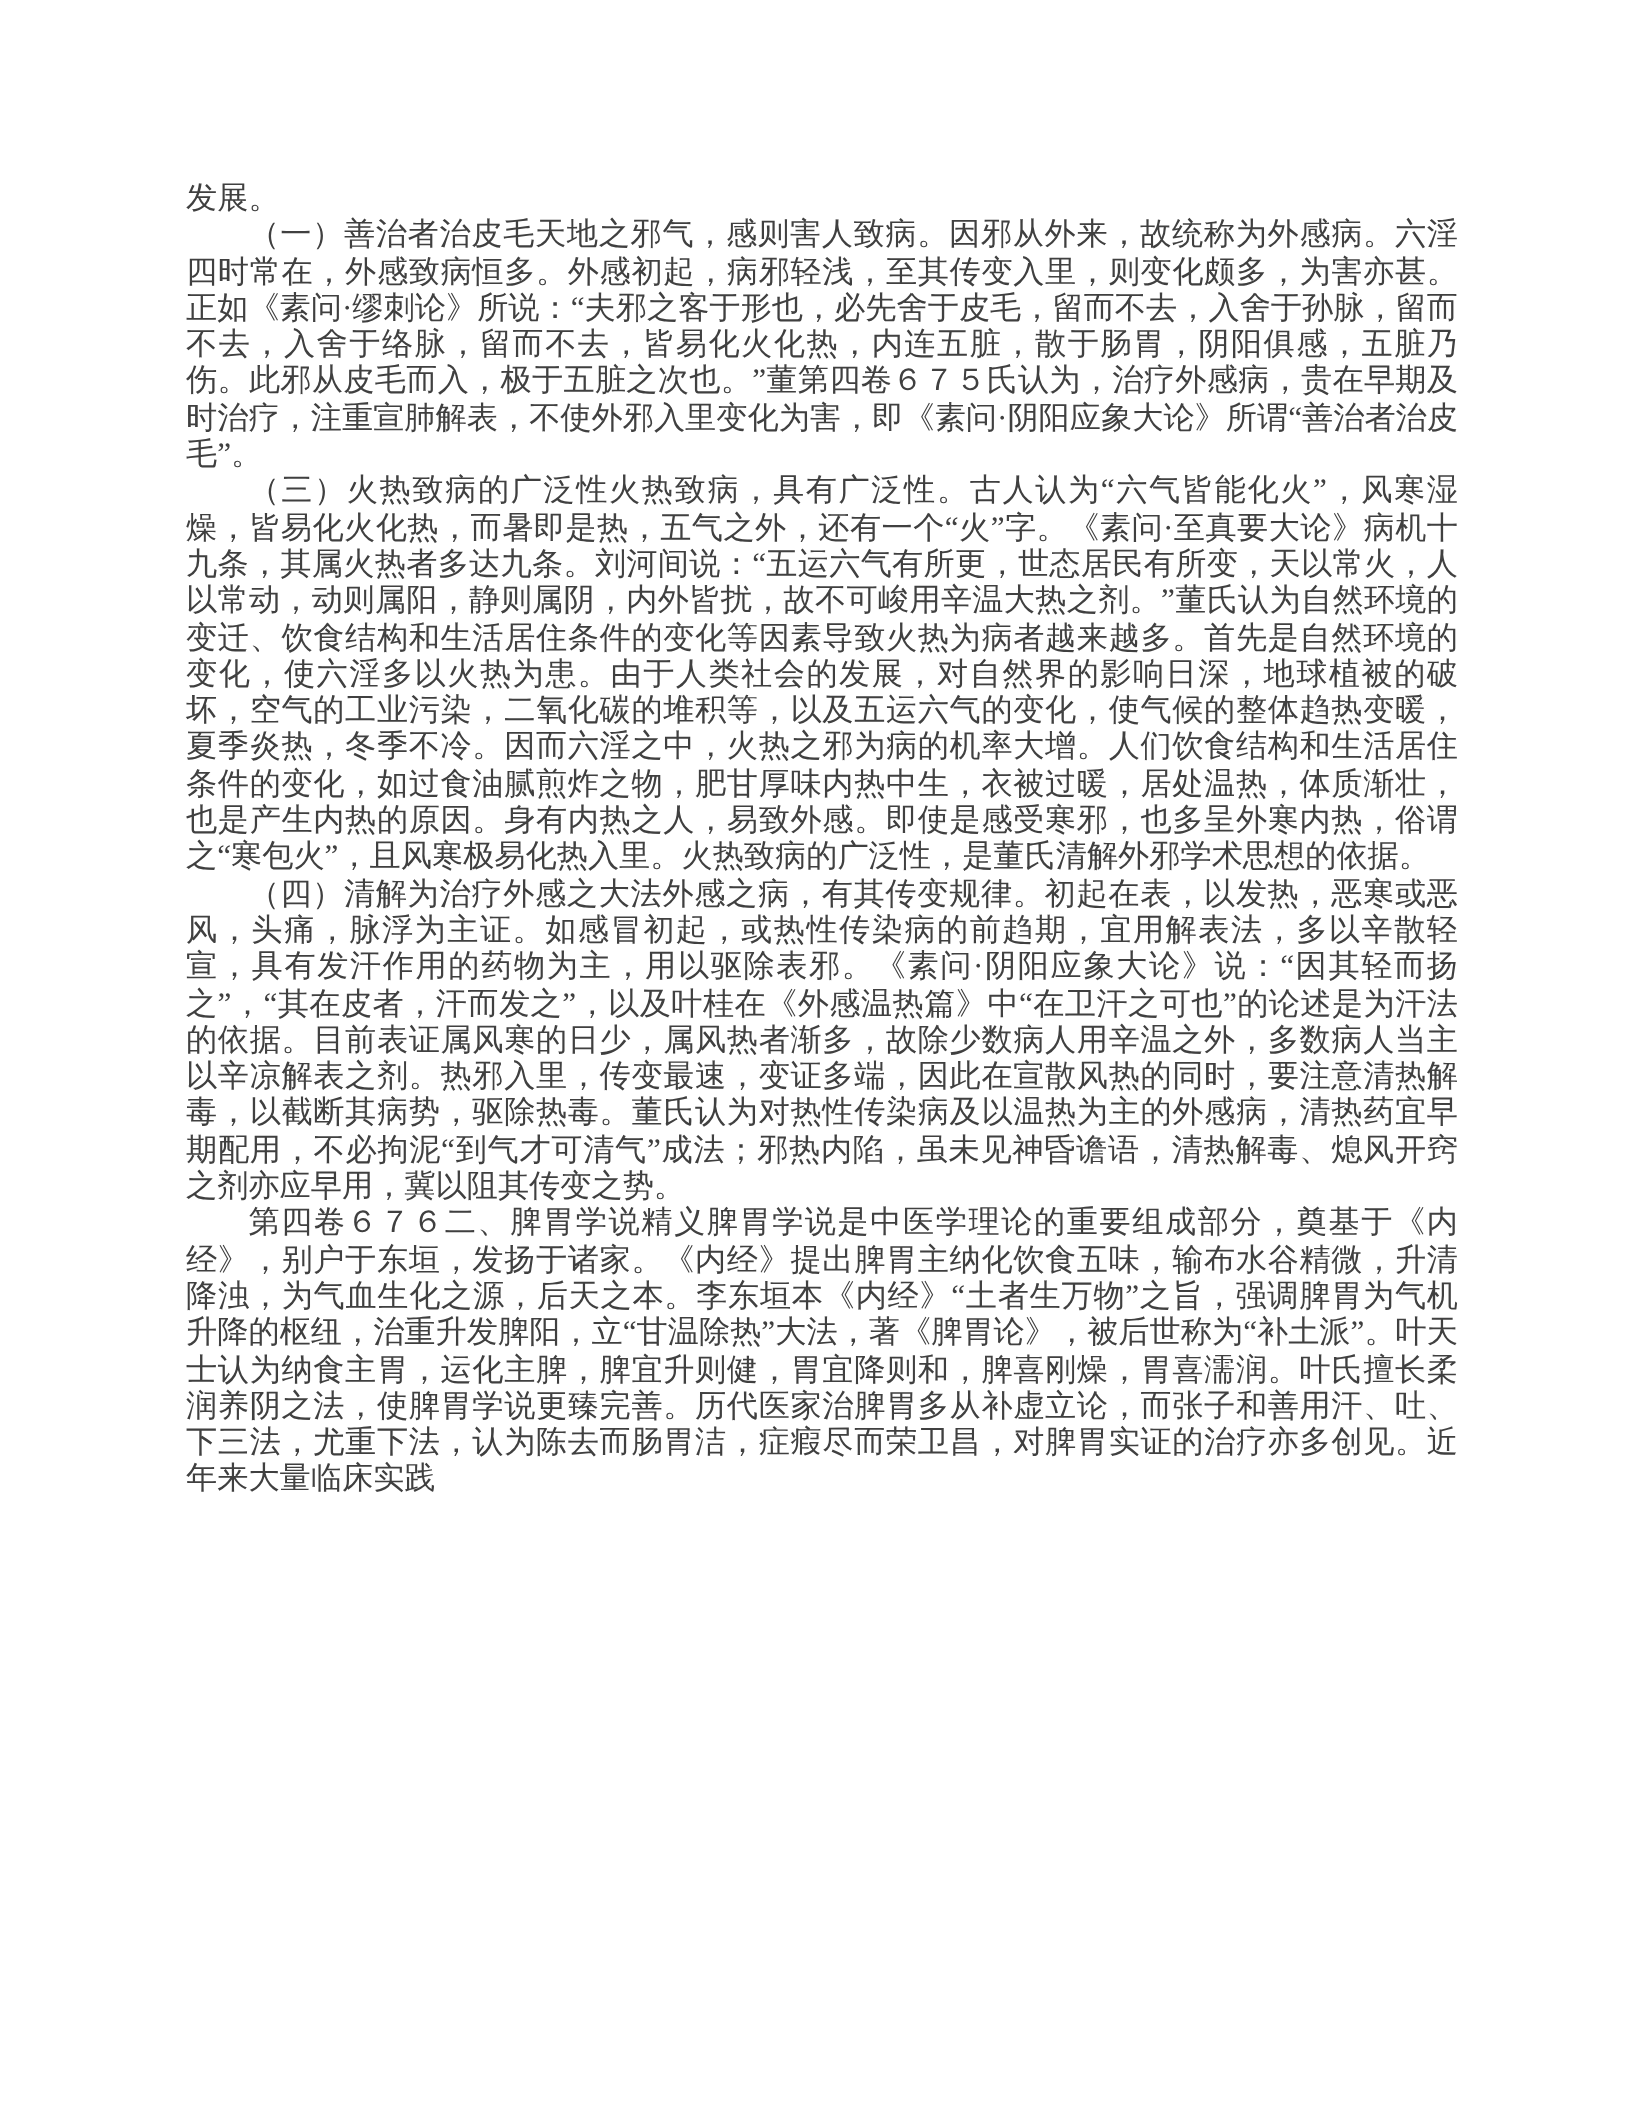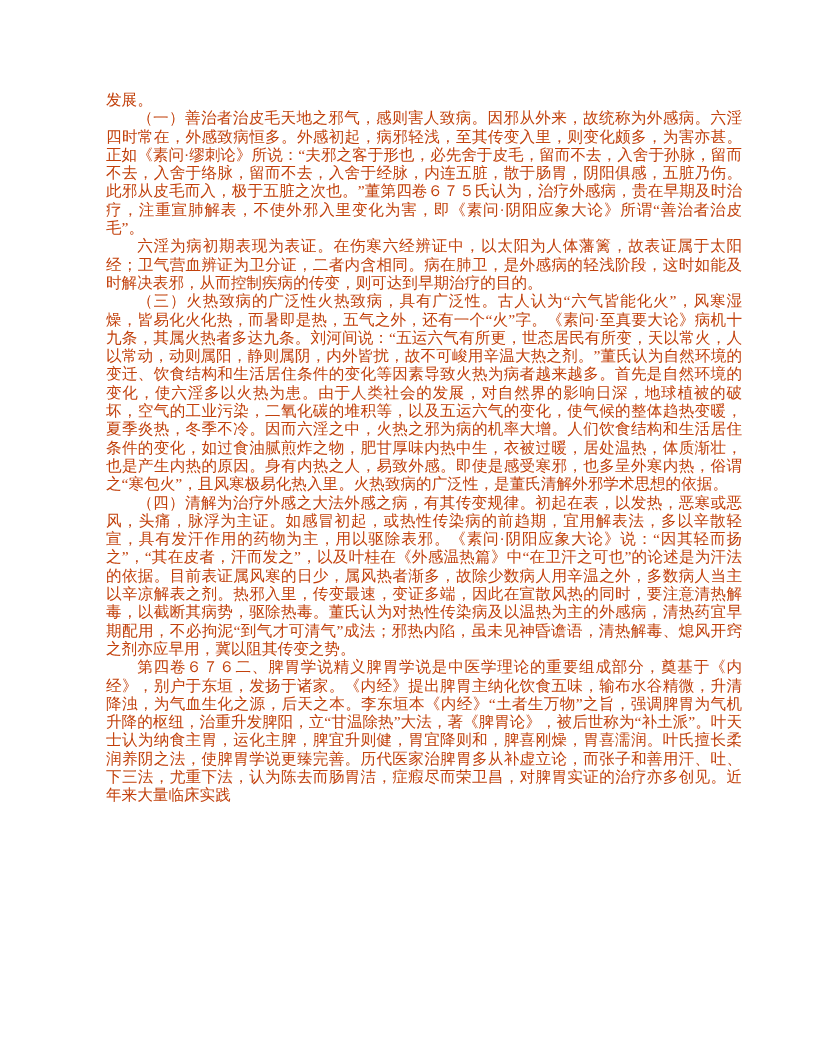--- a/index.html
+++ b/index.html
@@ -13,45 +13,44 @@
     overflow: hidden;
   }
   .page {
     position: relative;
     width: 816px;
     height: 1056px;
     background: #ffffff;
   }
   .content {
     position: absolute;
-    left: 106px;
+    left: 93px;
     top: 91px;
     width: 636px;
     font-family: "Liberation Serif", "DejaVu Serif", serif;
     font-size: 15.6px;
     line-height: 18.3px;
-    color: #c2410c;
+    color: #404040;
     text-align: justify;
     letter-spacing: 0;
   }
   .content p {
     margin: 0;
     padding: 0;
     text-indent: 2em;
     word-break: break-all;
   }
   .content p.no-indent {
     text-indent: 0;
   }
 </style>
 </head>
 <body>
 
 <div class="page">
   <div class="content">
     <p class="no-indent">发展。</p>
-    <p>（一）善治者治皮毛天地之邪气，感则害人致病。因邪从外来，故统称为外感病。六淫四时常在，外感致病恒多。外感初起，病邪轻浅，至其传变入里，则变化颇多，为害亦甚。正如《素问·缪刺论》所说：“夫邪之客于形也，必先舍于皮毛，留而不去，入舍于孙脉，留而不去，入舍于络脉，留而不去，入舍于经脉，内连五脏，散于肠胃，阴阳俱感，五脏乃伤。此邪从皮毛而入，极于五脏之次也。”董第四卷６７５氏认为，治疗外感病，贵在早期及时治疗，注重宣肺解表，不使外邪入里变化为害，即《素问·阴阳应象大论》所谓“善治者治皮毛”。</p>
-    <p>六淫为病初期表现为表证。在伤寒六经辨证中，以太阳为人体藩篱，故表证属于太阳经；卫气营血辨证为卫分证，二者内含相同。病在肺卫，是外感病的轻浅阶段，这时如能及时解决表邪，从而控制疾病的传变，则可达到早期治疗的目的。</p>
+    <p>（一）善治者治皮毛天地之邪气，感则害人致病。因邪从外来，故统称为外感病。六淫四时常在，外感致病恒多。外感初起，病邪轻浅，至其传变入里，则变化颇多，为害亦甚。正如《素问·缪刺论》所说：“夫邪之客于形也，必先舍于皮毛，留而不去，入舍于孙脉，留而不去，入舍于络脉，留而不去，皆易化火化热，内连五脏，散于肠胃，阴阳俱感，五脏乃伤。此邪从皮毛而入，极于五脏之次也。”董第四卷６７５氏认为，治疗外感病，贵在早期及时治疗，注重宣肺解表，不使外邪入里变化为害，即《素问·阴阳应象大论》所谓“善治者治皮毛”。</p>
     <p>（三）火热致病的广泛性火热致病，具有广泛性。古人认为“六气皆能化火”，风寒湿燥，皆易化火化热，而暑即是热，五气之外，还有一个“火”字。《素问·至真要大论》病机十九条，其属火热者多达九条。刘河间说：“五运六气有所更，世态居民有所变，天以常火，人以常动，动则属阳，静则属阴，内外皆扰，故不可峻用辛温大热之剂。”董氏认为自然环境的变迁、饮食结构和生活居住条件的变化等因素导致火热为病者越来越多。首先是自然环境的变化，使六淫多以火热为患。由于人类社会的发展，对自然界的影响日深，地球植被的破坏，空气的工业污染，二氧化碳的堆积等，以及五运六气的变化，使气候的整体趋热变暖，夏季炎热，冬季不冷。因而六淫之中，火热之邪为病的机率大增。人们饮食结构和生活居住条件的变化，如过食油腻煎炸之物，肥甘厚味内热中生，衣被过暖，居处温热，体质渐壮，也是产生内热的原因。身有内热之人，易致外感。即使是感受寒邪，也多呈外寒内热，俗谓之“寒包火”，且风寒极易化热入里。火热致病的广泛性，是董氏清解外邪学术思想的依据。</p>
     <p>（四）清解为治疗外感之大法外感之病，有其传变规律。初起在表，以发热，恶寒或恶风，头痛，脉浮为主证。如感冒初起，或热性传染病的前趋期，宜用解表法，多以辛散轻宣，具有发汗作用的药物为主，用以驱除表邪。《素问·阴阳应象大论》说：“因其轻而扬之”，“其在皮者，汗而发之”，以及叶桂在《外感温热篇》中“在卫汗之可也”的论述是为汗法的依据。目前表证属风寒的日少，属风热者渐多，故除少数病人用辛温之外，多数病人当主以辛凉解表之剂。热邪入里，传变最速，变证多端，因此在宣散风热的同时，要注意清热解毒，以截断其病势，驱除热毒。董氏认为对热性传染病及以温热为主的外感病，清热药宜早期配用，不必拘泥“到气才可清气”成法；邪热内陷，虽未见神昏谵语，清热解毒、熄风开窍之剂亦应早用，冀以阻其传变之势。</p>
     <p>第四卷６７６二、脾胃学说精义脾胃学说是中医学理论的重要组成部分，奠基于《内经》，别户于东垣，发扬于诸家。《内经》提出脾胃主纳化饮食五味，输布水谷精微，升清降浊，为气血生化之源，后天之本。李东垣本《内经》“土者生万物”之旨，强调脾胃为气机升降的枢纽，治重升发脾阳，立“甘温除热”大法，著《脾胃论》，被后世称为“补土派”。叶天士认为纳食主胃，运化主脾，脾宜升则健，胃宜降则和，脾喜刚燥，胃喜濡润。叶氏擅长柔润养阴之法，使脾胃学说更臻完善。历代医家治脾胃多从补虚立论，而张子和善用汗、吐、下三法，尤重下法，认为陈去而肠胃洁，症瘕尽而荣卫昌，对脾胃实证的治疗亦多创见。近年来大量临床实践</p>
   </div>
 </div>
 
 </body></html>

